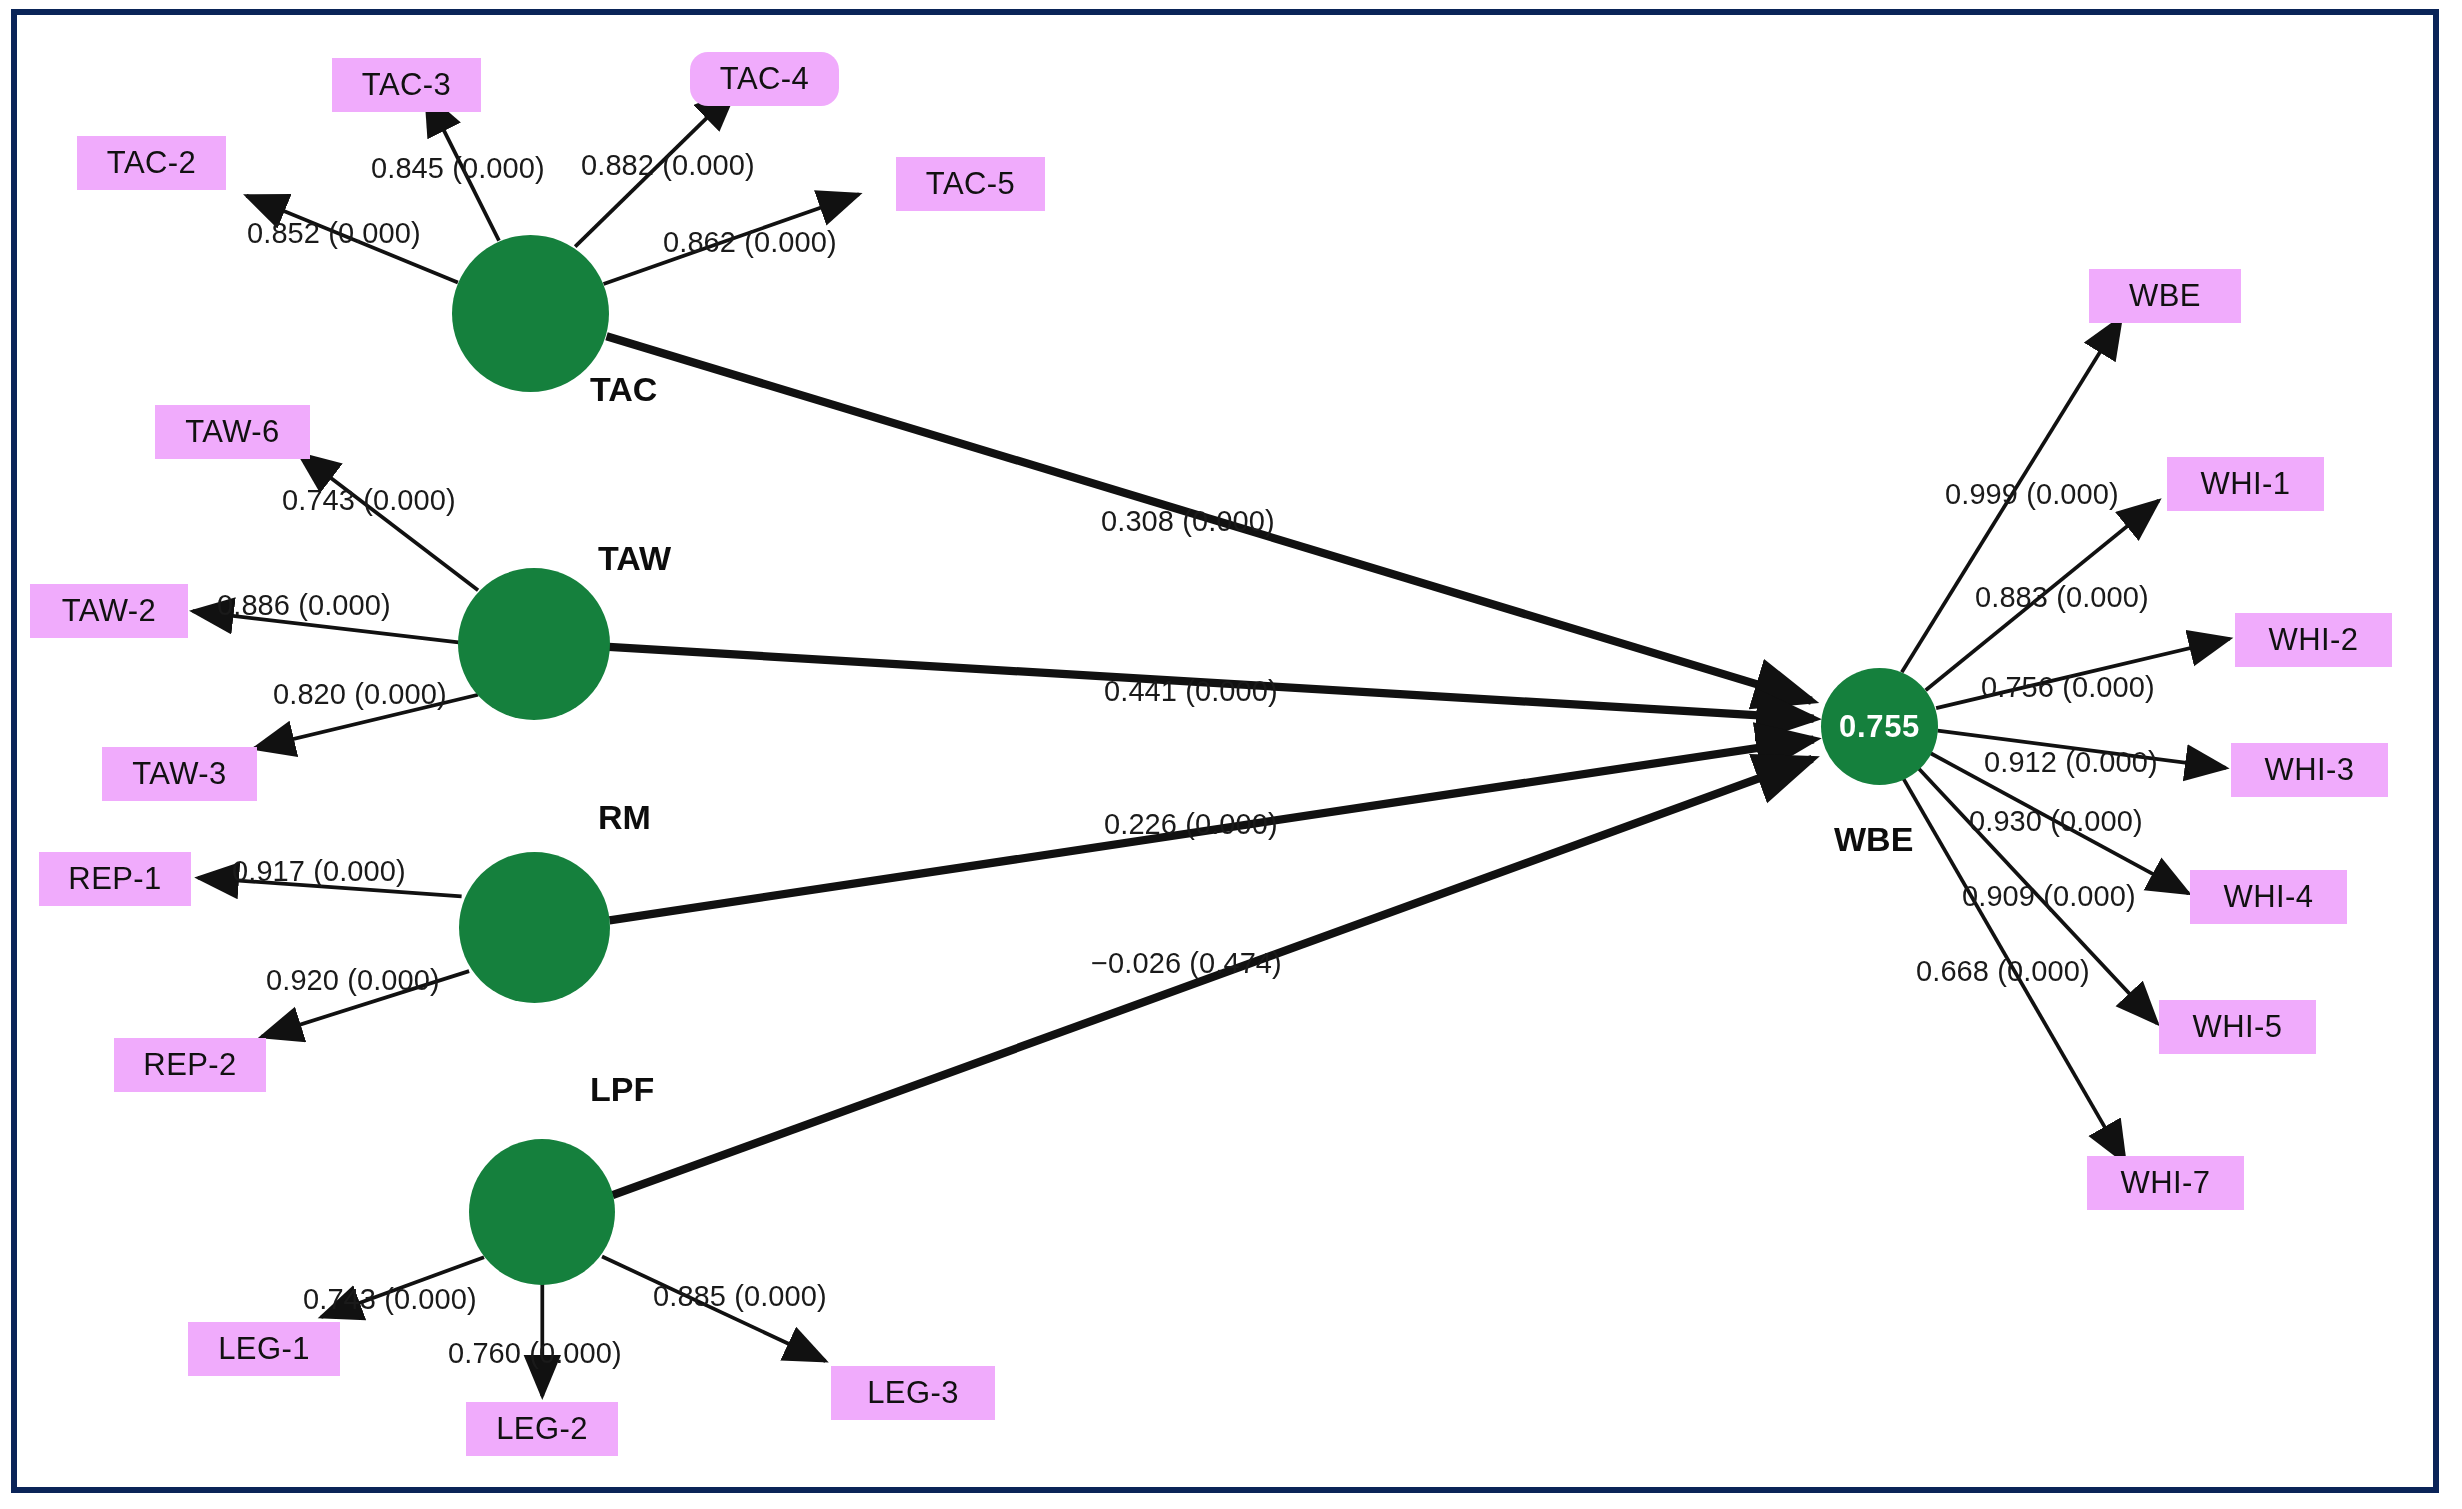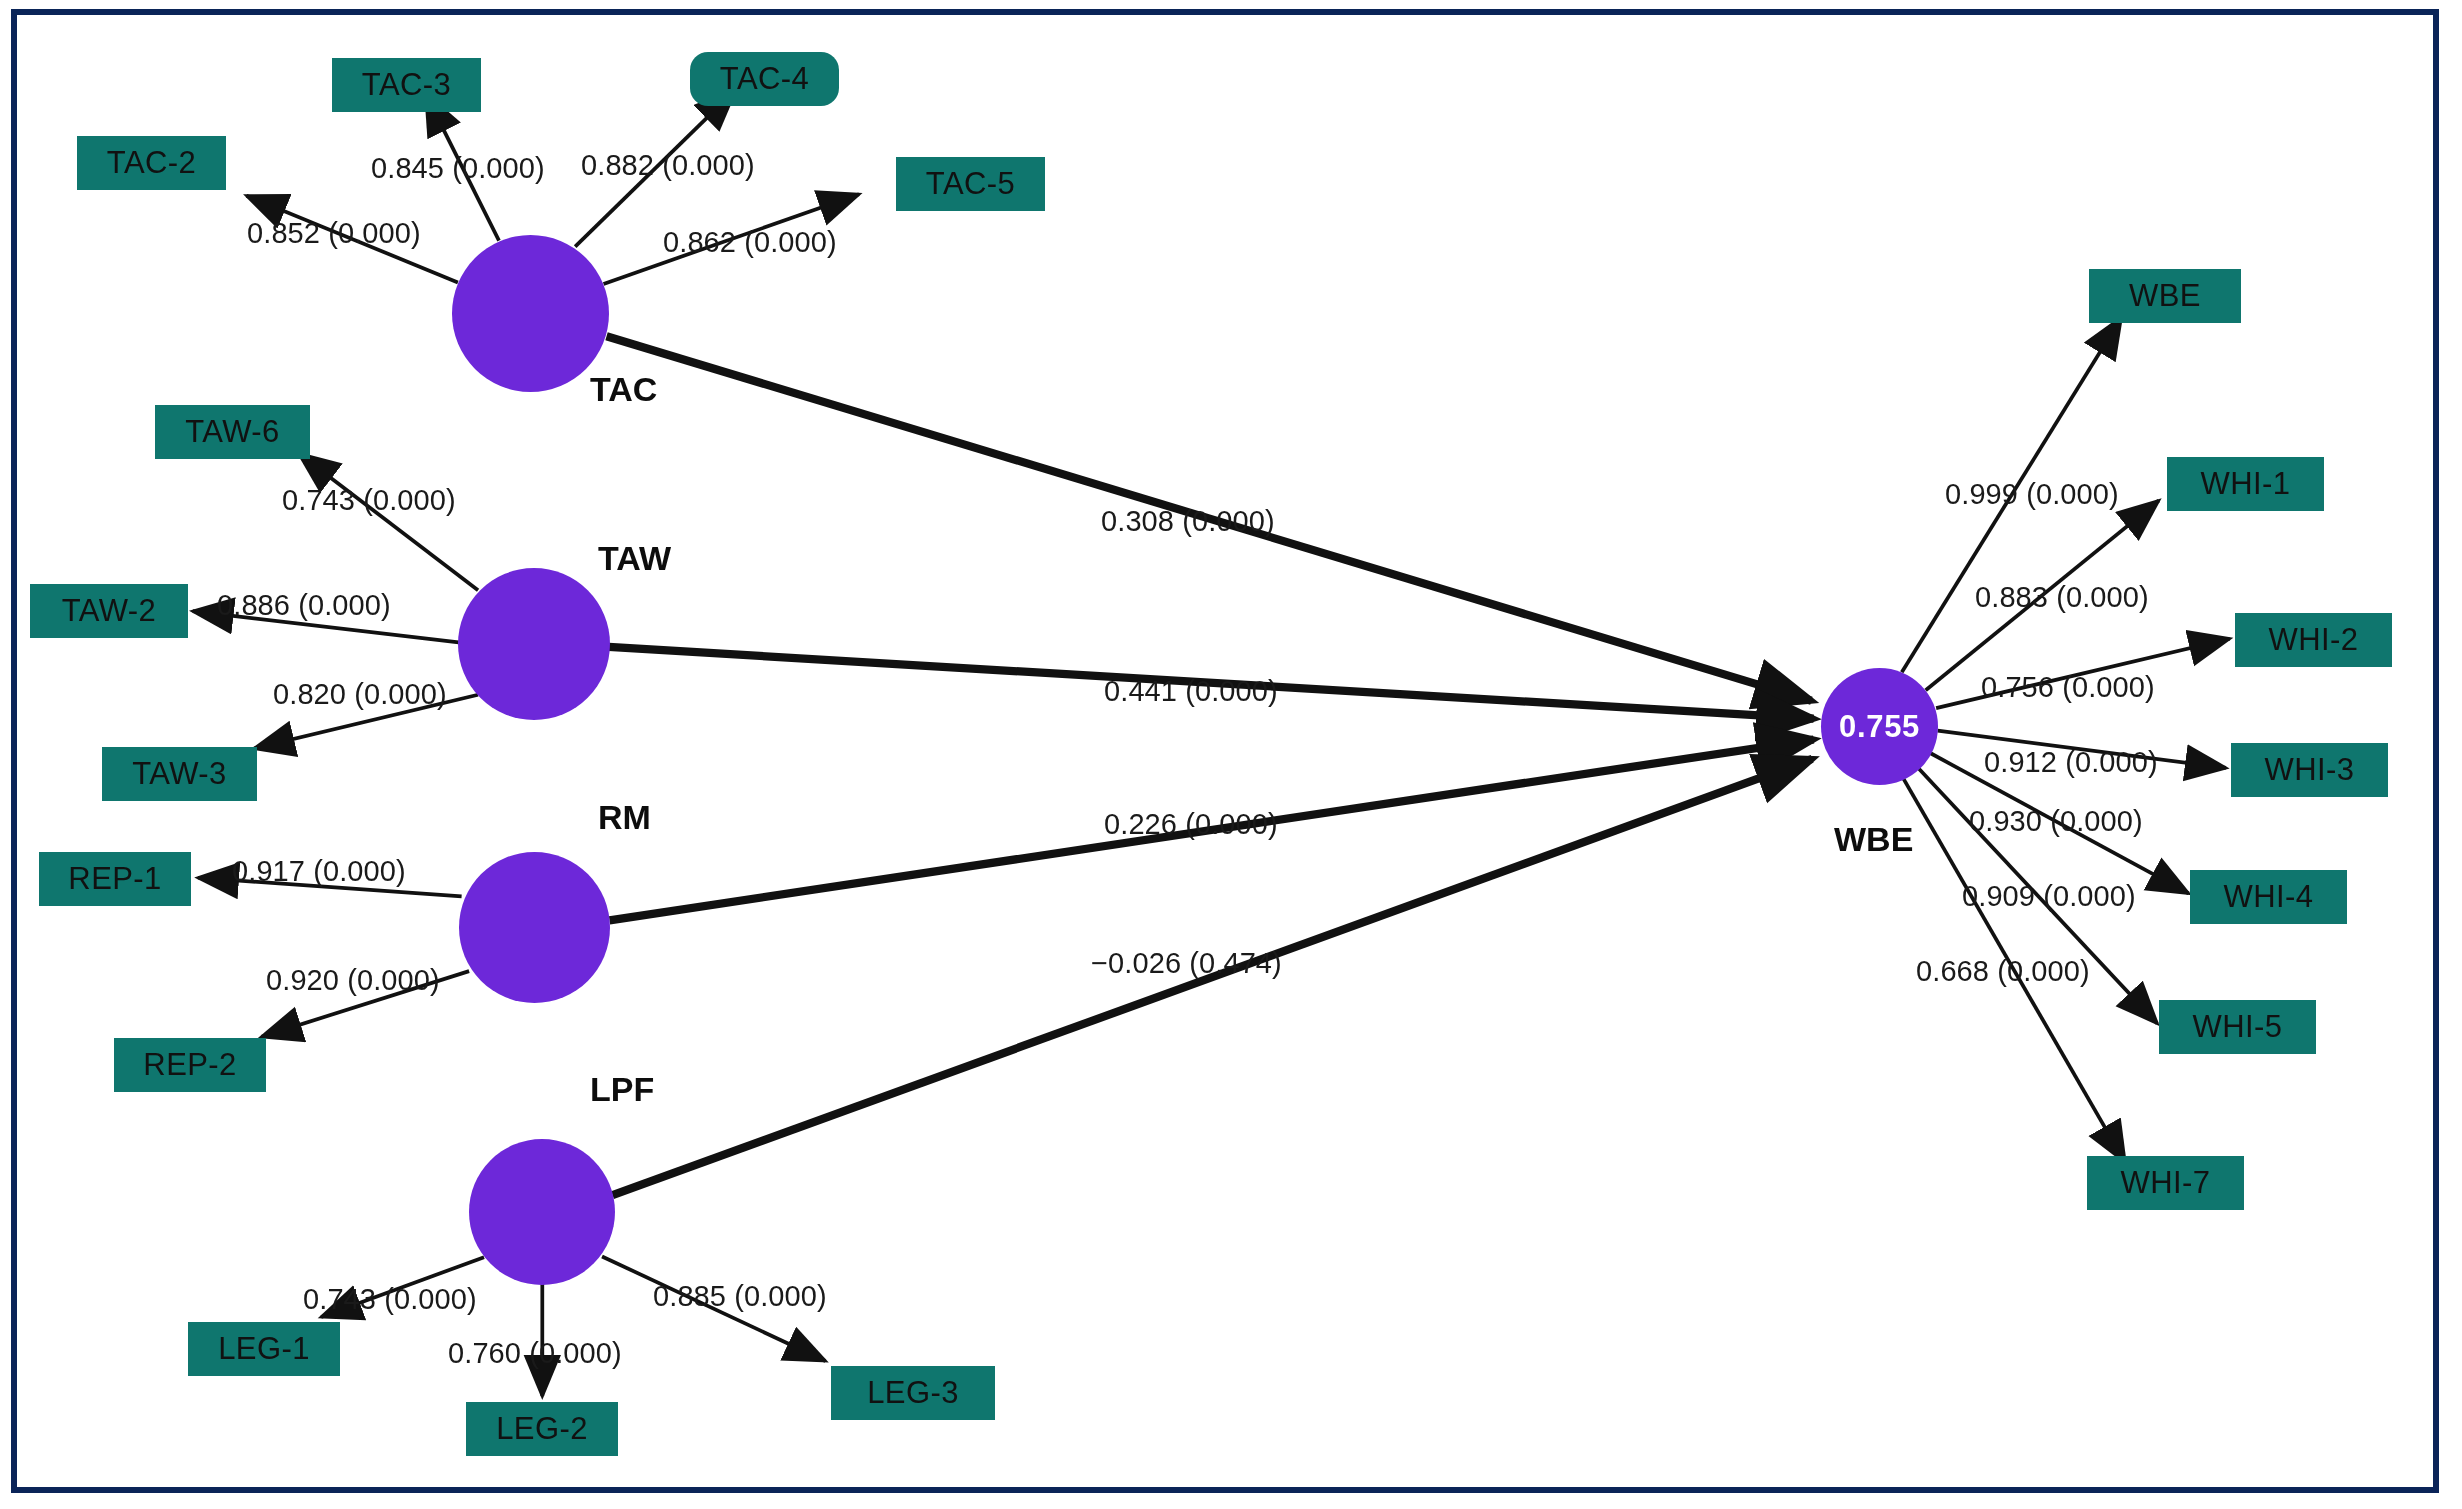--- a/index.html
+++ b/index.html
@@ -15,32 +15,32 @@
     left:10.5px;top:9px;
     width:2428px;height:1484px;
     border:6.7px solid #0a2458;
     box-sizing:border-box;
     background:#ffffff;
   }
   #canvas{position:absolute;left:0;top:0;width:2462px;height:1509px;}
 
   .node-box{
     position:absolute;
-    background:#0f766e;
+    background:#f0abfc;
     color:#111111;
     font-size:31px;
     font-weight:400;
     display:flex;align-items:center;justify-content:center;
     letter-spacing:0.4px;
     white-space:nowrap;
     box-sizing:border-box;
   }
   .lv-circle{
     position:absolute;
-    background:#6d28d9;
+    background:#15803d;
     border-radius:50%;
     display:flex;align-items:center;justify-content:center;
     color:#ffffff;font-size:31px;font-weight:700;letter-spacing:0.7px;
   }
   .lv-label{
     position:absolute;
     color:#0d0d0d;
     font-size:34px;
     font-weight:700;
     white-space:nowrap;

